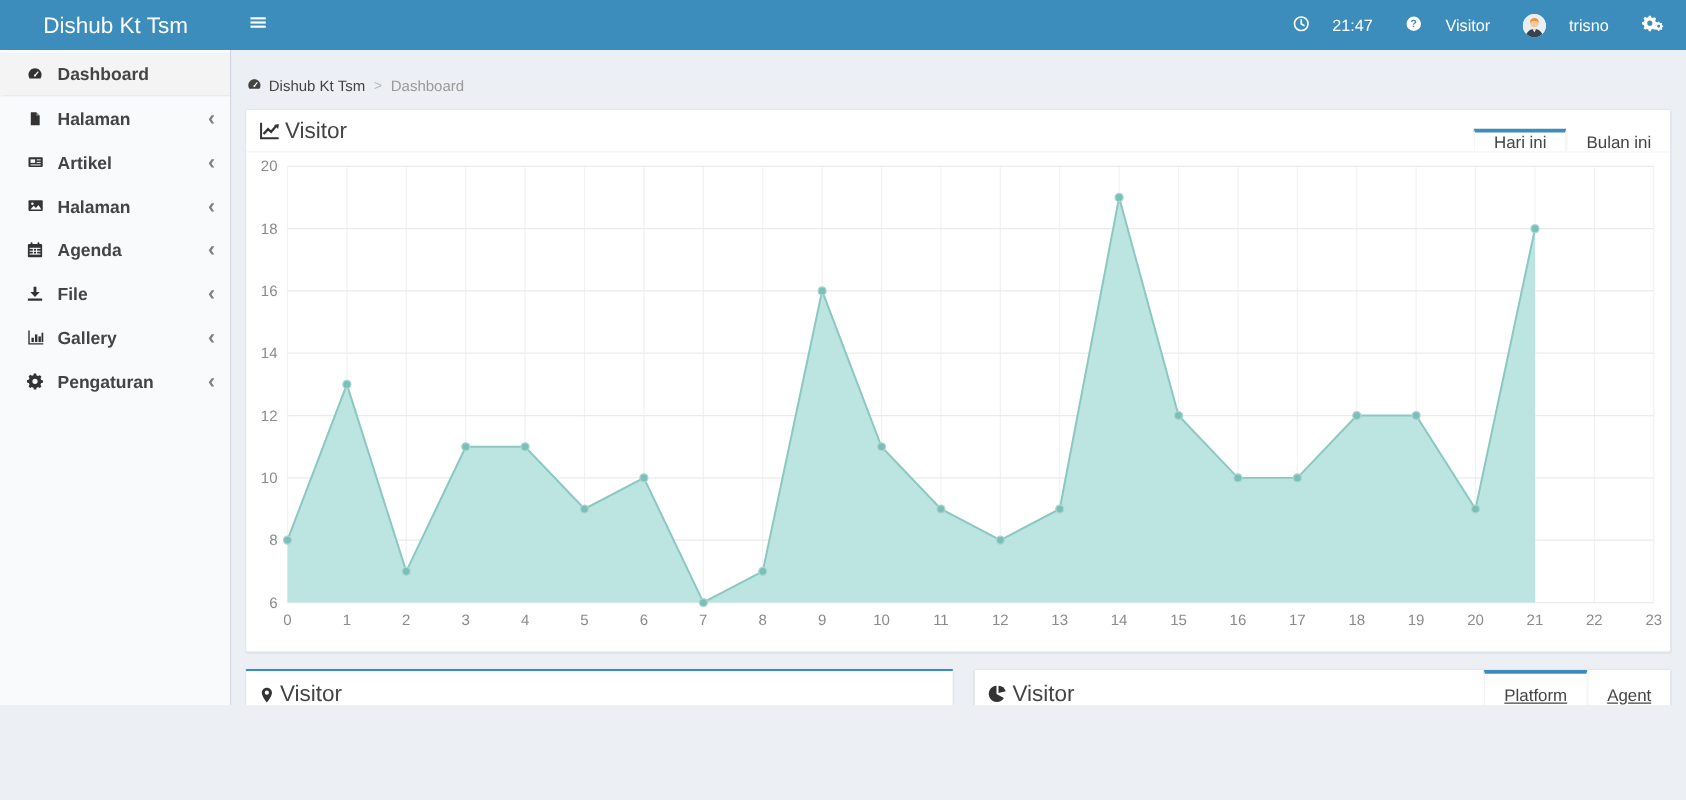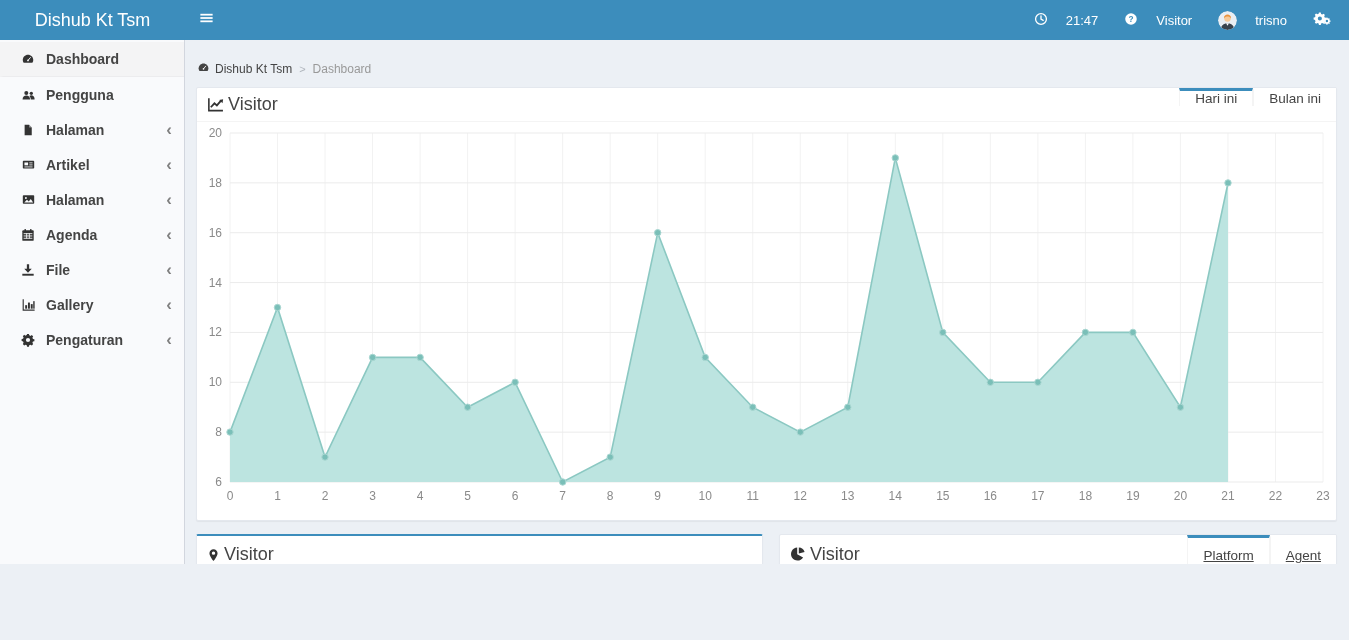--- a/index.html
+++ b/index.html
@@ -34,21 +34,21 @@
   .breadcrumb { display:flex; align-items:center; gap:7px; font-size:12px; margin-top:8px; color:#444; }
   .breadcrumb .root { display:flex; align-items:center; gap:5px; color:#444; text-decoration:none; cursor:pointer; }
   .breadcrumb .sep { color:#b0b6bd; font-size:11px; }
   .breadcrumb .current { color:#999; }
 
   
   .card { background:#fff; border:1px solid #e4e8ee; border-radius:2px; box-shadow:0 1px 1px rgba(0,0,0,.05); }
   .card-header { display:flex; align-items:stretch; border-bottom:1px solid #f4f4f4; }
   .card-title { display:flex; align-items:center; gap:4px; font-size:18px; color:#444; padding:6px 10px; }
   .card-title .t-icon { color:#333; display:inline-flex; }
-  .tabs { margin-left:auto; display:flex; align-items:flex-start; }
+  .tabs { margin-left:auto; display:flex; align-items:flex-end; }
   .tab { display:flex; align-items:center; padding:0 15px; font-size:13.5px; color:#444; cursor:pointer;
          background:#fff; border-left:1px solid #f4f4f4; border-top:3px solid transparent; }
   .tab.active { border-top-color:#3c8dbc; border-right:1px solid #f4f4f4; }
 
   .chart-card { margin-bottom:13px; }
 
   .bottom-row { display:flex; gap:16px; }
   .map-card { width:567px; border-top:2px solid #3c8dbc; height:200px; overflow:hidden; }
   .map-card .card-header { border-bottom:1px solid #f0f0f0; }
   .map-card .card-title { padding:8px 10px 7px; }
@@ -127,32 +127,20 @@
     <ul class="side-menu" id="side-menu">
         <li class="side-item active">
       <span class="s-icon">
             <svg width="14" height="14" viewBox="0 0 16 16">
               <path fill="currentColor" d="M8 3C4.7 3 2 5.7 2 9c0 1.2.4 2.4 1 3.3h10c.7-1 1-2.1 1-3.3 0-3.3-2.7-6-6-6z"></path>
               <path stroke="#f9fafc" stroke-width="1.1" d="M8 9.6l3-3.6" fill="none"></path>
               <circle cx="8" cy="9.7" r="1" fill="#f9fafc"></circle>
             </svg>
           </span>
       <span class="s-label">Dashboard</span>
-
-    </li>
-        <li class="side-item">
-      <span class="s-icon">
-            <svg width="15" height="14" viewBox="0 0 16 16">
-              <circle cx="5.5" cy="5.7" r="2.3" fill="currentColor"></circle>
-              <circle cx="11.2" cy="6.1" r="1.9" fill="currentColor"></circle>
-              <path d="M1.2 13c0-2.4 1.9-4.3 4.3-4.3S9.8 10.6 9.8 13z" fill="currentColor"></path>
-              <path d="M10.6 13c0-1.6-.6-3-1.6-4 .6-.4 1.4-.7 2.2-.7 2 0 3.7 1.7 3.7 3.7v1z" fill="currentColor"></path>
-            </svg>
-          </span>
-      <span class="s-label">Pengguna</span>
 
     </li>
         <li class="side-item">
       <span class="s-icon">
             <svg width="12" height="14" viewBox="0 0 16 16">
               <path fill="currentColor" d="M3.5 1h6l3.5 3.5V15h-9.5z"></path>
               <path fill="#f9fafc" opacity=".5" d="M9.5 1v3.5H13z"></path>
             </svg>
           </span>
       <span class="s-label">Halaman</span>

